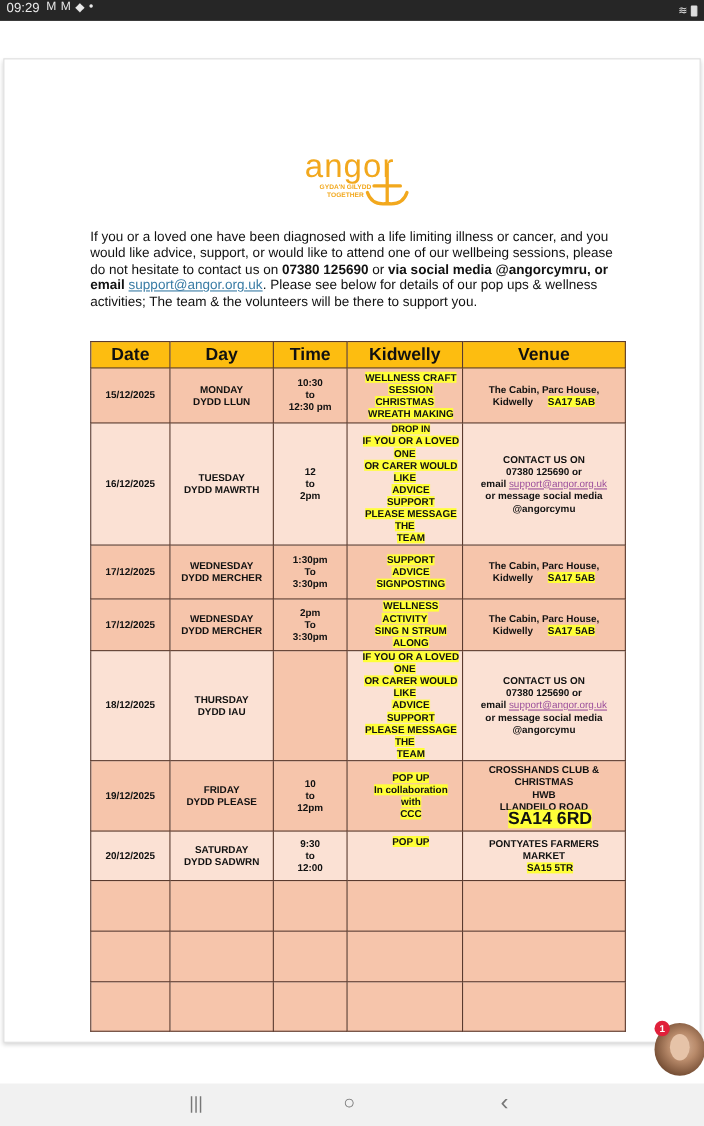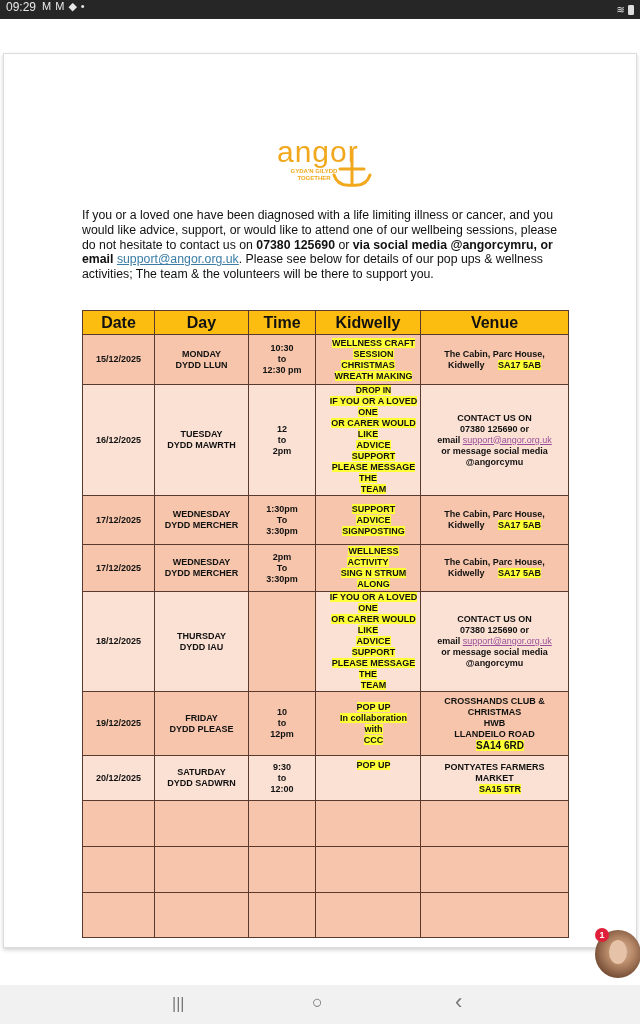--- a/index.html
+++ b/index.html
@@ -24,21 +24,21 @@
   table.sched td { font-size: 9px; line-height: 11px; }
   .c1 { width: 72px; } .c2 { width: 94px; } .c3 { width: 67px; } .c4 { width: 105px; } .c5 { width: 148px; }
   tr.dark td { background: #f6c5ab; }
   tr.light td { background: #fbe1d4; }
   td.emptytime { background: #f6c5ab !important; }
   .act { font-size: 7.6px; line-height: 9px; }
   .act .big { font-size: 8.5px; line-height: 10px; }
   .hl { background: #ffff38; margin-left: 11px; }
   .venue-small { font-size: 7.6px; line-height: 10px; }
   .venue-small .em { color: #9b4e9b; text-decoration: underline; font-weight: normal; }
-  .pc-big { font-size: 10px; }
+  .pc-big { font-size: 16px; }
   .navbar { position: absolute; left: 0; top: 985px; width: 640px; height: 39px; background: #f1f1f1; display: flex; align-items: center; justify-content: center; color: #666; }
   .nav-btn { position: absolute; top: 10px; font-size: 16px; color: #777; }
   .bubble { position: absolute; left: 595px; top: 930px; width: 46px; height: 48px; border-radius: 50%; background: radial-gradient(circle at 55% 45%, #d8b49a 0%, #b88a6a 35%, #7a5238 70%, #4a3024 100%); overflow: hidden; }
   .bubble .face { position: absolute; left: 14px; top: 10px; width: 18px; height: 24px; border-radius: 50%; background: #e6c3a8; }
   .badge { position: absolute; left: 595px; top: 928px; width: 14px; height: 14px; border-radius: 50%; background: #e0203a; color: #fff; font-size: 9px; font-weight: bold; text-align: center; line-height: 14px; }
 </style>
 </head>
 <body>
 
 <div class="statusbar">

